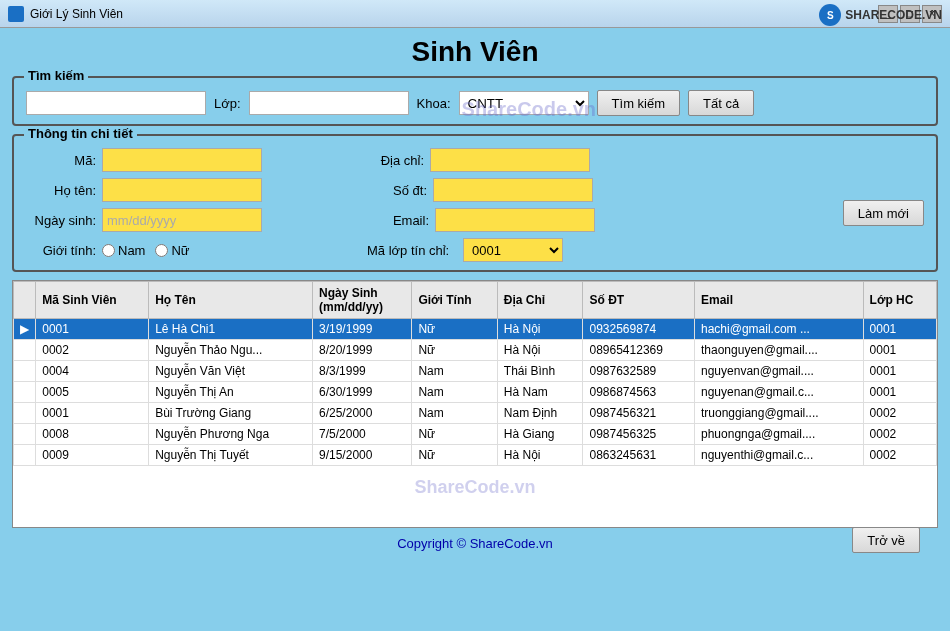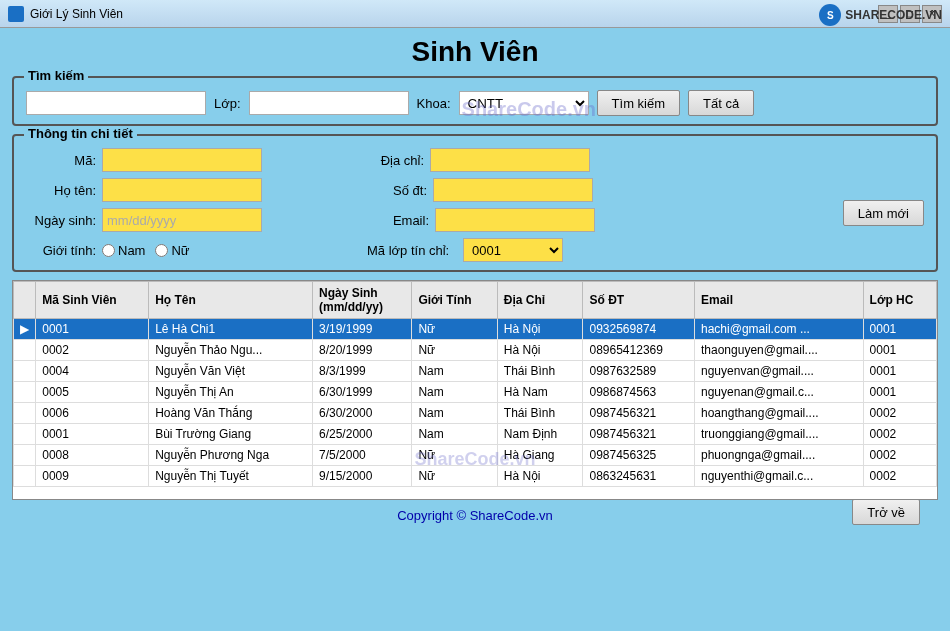--- a/index.html
+++ b/index.html
@@ -166,21 +166,21 @@
     .radio-item {
       display: flex;
       align-items: center;
       gap: 3px;
     }
     
     
     .table-container {
       background: white;
       border: 1px solid #888;
-      height: 220px;
+      height: 248px;
       overflow-y: auto;
       position: relative;
     }
     table {
       width: 100%;
       border-collapse: collapse;
       font-size: 12px;
     }
     thead tr {
       background: #e8e8e8;
@@ -406,31 +406,20 @@
     <td>Nguyễn Thị An</td>
     <td>6/30/1999</td>
     <td>Nam</td>
     <td>Hà Nam</td>
     <td>0986874563</td>
     <td>nguyenan@gmail.c...</td>
     <td>0001</td>
   </tr>
             <tr>
     <td style="text-align:center;width:20px;"></td>
-    <td>0006</td>
-    <td>Hoàng Văn Thắng</td>
-    <td>6/30/2000</td>
-    <td>Nam</td>
-    <td>Thái Bình</td>
-    <td>0987456321</td>
-    <td>hoangthang@gmail....</td>
-    <td>0002</td>
-  </tr>
-            <tr>
-    <td style="text-align:center;width:20px;"></td>
     <td>0001</td>
     <td>Bùi Trường Giang</td>
     <td>6/25/2000</td>
     <td>Nam</td>
     <td>Nam Định</td>
     <td>0987456321</td>
     <td>truonggiang@gmail....</td>
     <td>0002</td>
   </tr>
             <tr>

